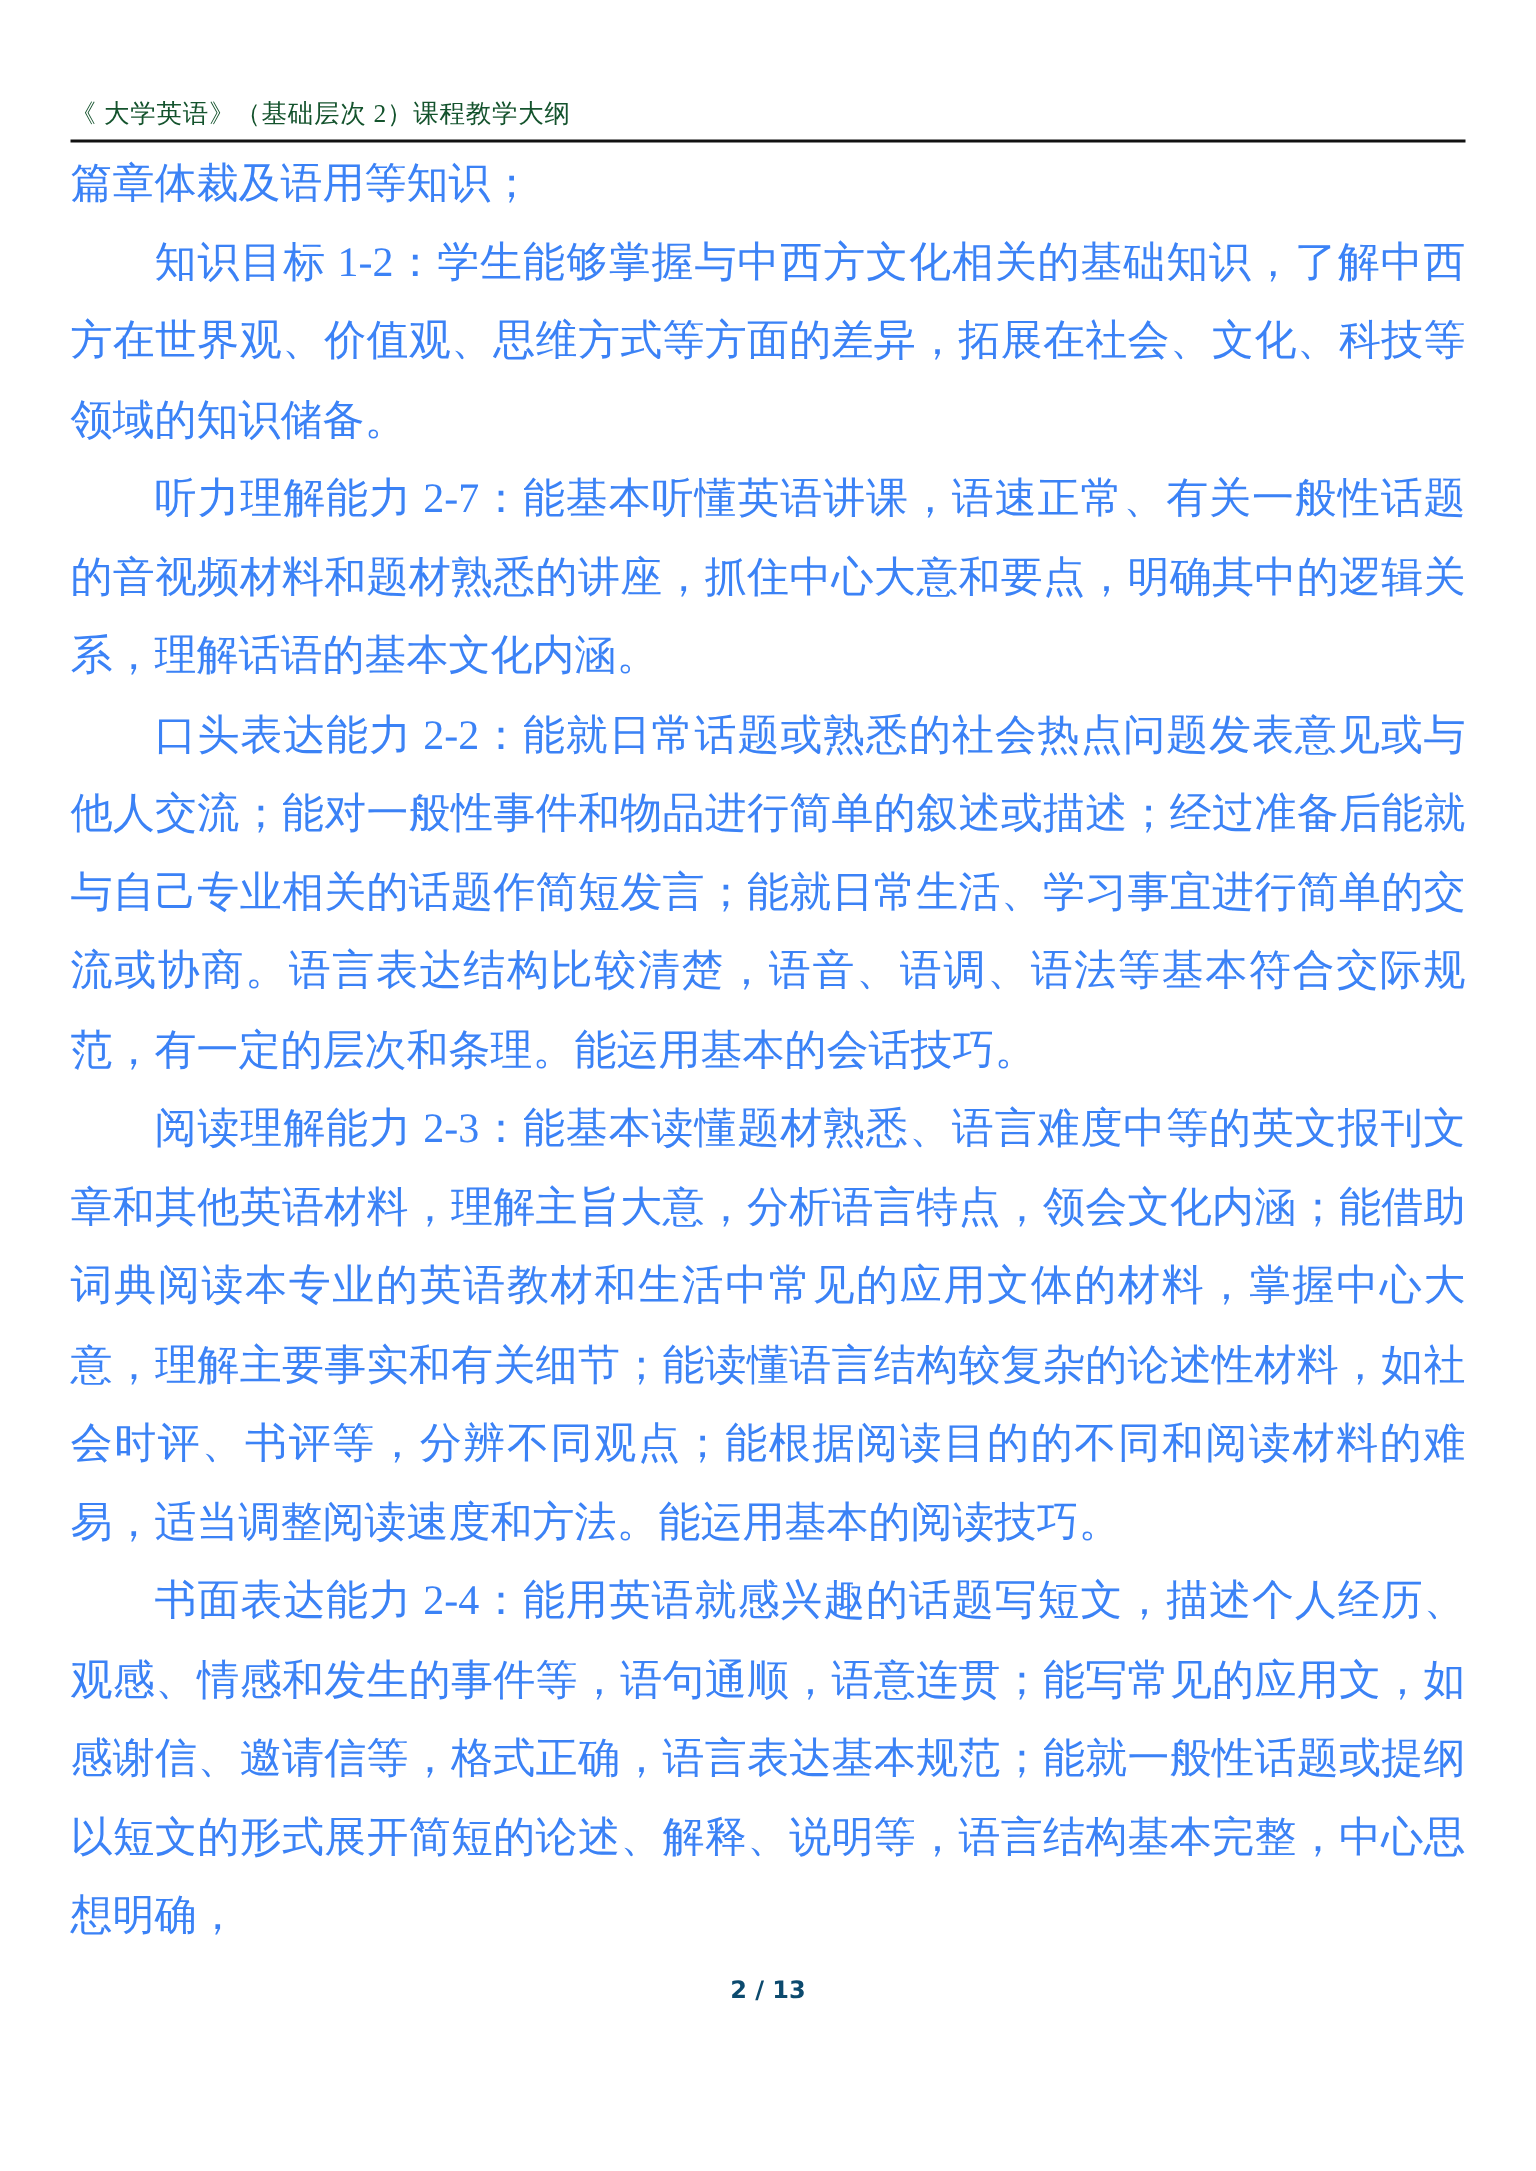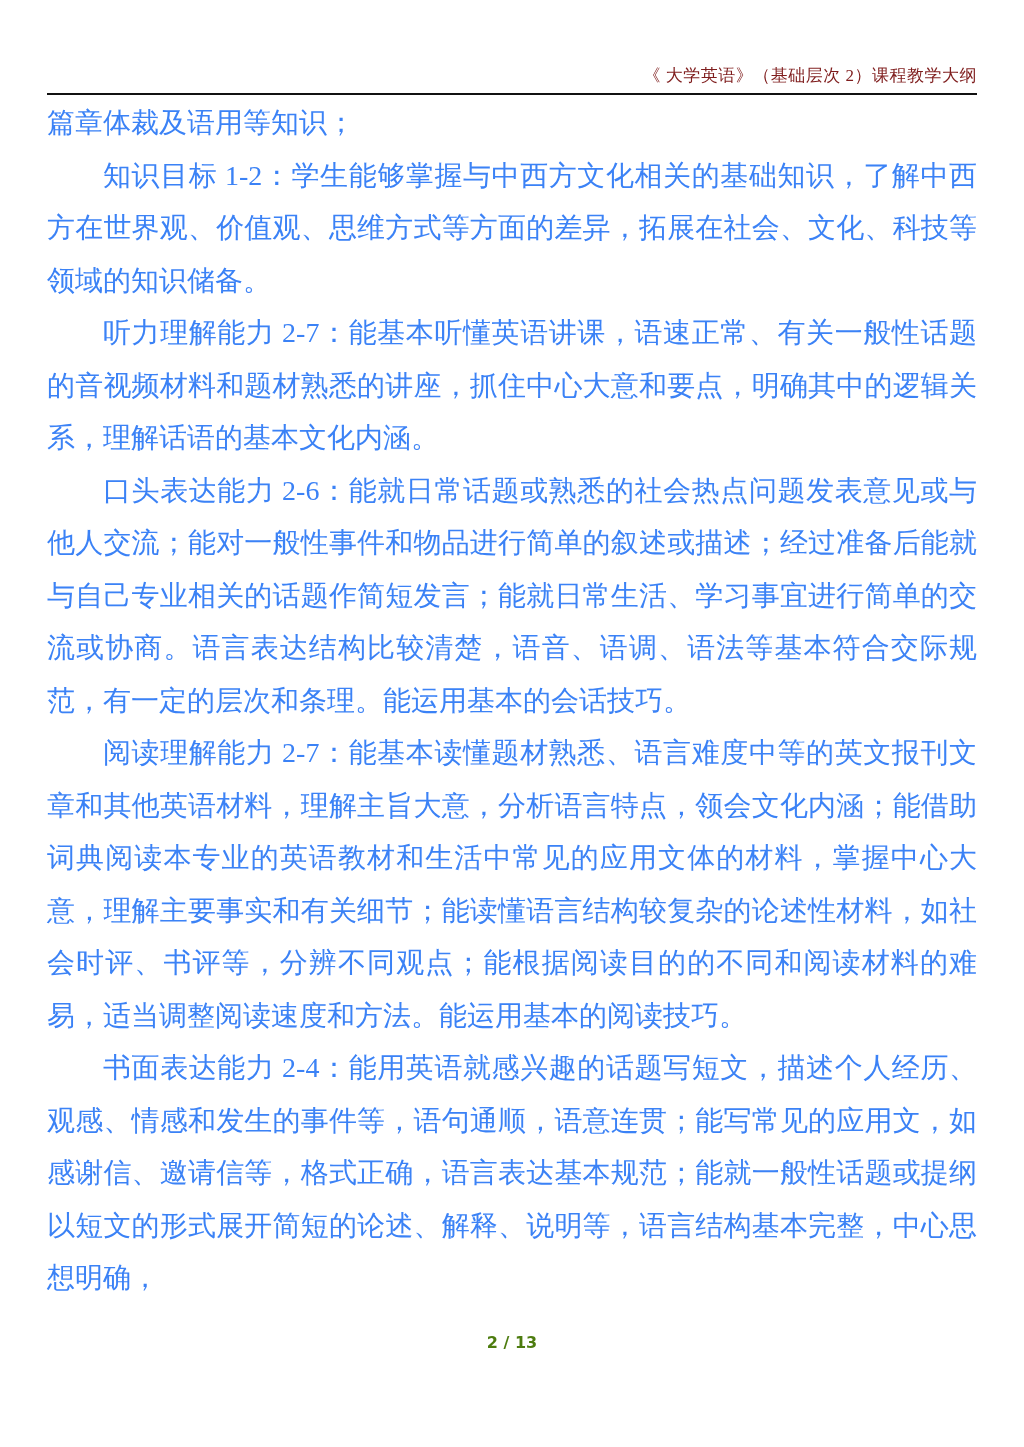--- a/index.html
+++ b/index.html
@@ -18,24 +18,24 @@
     box-sizing: border-box;
     width: 1024px;
     height: 1447px;
     padding: 0 47px;
     overflow: hidden;
   }
   .doc-header {
     padding-top: 66px;
     padding-bottom: 7px;
     border-bottom: 2px solid #111111;
-    text-align: right;
+    text-align: left;
     font-size: 17px;
     line-height: 20px;
-    color: #7f1d1d;
+    color: #14532d;
     letter-spacing: 0.5px;
   }
   .doc-body {
     margin-top: 2px;
     font-size: 28px;
     line-height: 52.5px;
     text-align: justify;
     text-justify: inter-ideograph;
     color: #3b82f6;
   }
@@ -43,49 +43,49 @@
     margin: 0;
     padding: 0;
   }
   .doc-body p.indent {
     text-indent: 2em;
   }
   .lead {
     font-weight: normal;
   }
   .doc-footer {
-    margin-top: 28px;
+    margin-top: 12px;
     text-align: center;
     font-family: "DejaVu Sans", "Liberation Sans", sans-serif;
     font-weight: bold;
     font-size: 16px;
-    color: #4d7c0f;
+    color: #0c4a6e;
   }
 </style>
 </head>
 <body>
 
 <div class="page">
 
   <div class="doc-header">
     <span>《 大学英语》（基础层次 2）课程教学大纲</span>
   </div>
 
   <div class="doc-body">
 
     <p><span>篇章体裁及语用等知识；</span></p>
 
     <p class="indent"><span class="lead">知识目标 1-2：</span><span>学生能够掌握与中西方文化相关的基础知识，了解中西方在世界观、价值观、思维方式等方面的差异，拓展在社会、文化、科技等领域的知识储备。</span></p>
 
 
     <p class="indent"><span class="lead">听力理解能力 2-7：</span><span>能基本听懂英语讲课，语速正常、有关一般性话题的音视频材料和题材熟悉的讲座，抓住中心大意和要点，明确其中的逻辑关系，理解话语的基本文化内涵。</span></p>
 
-    <p class="indent"><span class="lead">口头表达能力 2-6：</span><span>能就日常话题或熟悉的社会热点问题发表意见或与他人交流；能对一般性事件和物品进行简单的叙述或描述；经过准备后能就与自己专业相关的话题作简短发言；能就日常生活、学习事宜进行简单的交流或协商。语言表达结构比较清楚，语音、语调、语法等基本符合交际规范，有一定的层次和条理。能运用基本的会话技巧。</span></p>
+    <p class="indent"><span class="lead">口头表达能力 2-2：</span><span>能就日常话题或熟悉的社会热点问题发表意见或与他人交流；能对一般性事件和物品进行简单的叙述或描述；经过准备后能就与自己专业相关的话题作简短发言；能就日常生活、学习事宜进行简单的交流或协商。语言表达结构比较清楚，语音、语调、语法等基本符合交际规范，有一定的层次和条理。能运用基本的会话技巧。</span></p>
 
-    <p class="indent"><span class="lead">阅读理解能力 2-7：</span><span>能基本读懂题材熟悉、语言难度中等的英文报刊文章和其他英语材料，理解主旨大意，分析语言特点，领会文化内涵；能借助词典阅读本专业的英语教材和生活中常见的应用文体的材料，掌握中心大意，理解主要事实和有关细节；能读懂语言结构较复杂的论述性材料，如社会时评、书评等，分辨不同观点；能根据阅读目的的不同和阅读材料的难易，适当调整阅读速度和方法。能运用基本的阅读技巧。</span></p>
+    <p class="indent"><span class="lead">阅读理解能力 2-3：</span><span>能基本读懂题材熟悉、语言难度中等的英文报刊文章和其他英语材料，理解主旨大意，分析语言特点，领会文化内涵；能借助词典阅读本专业的英语教材和生活中常见的应用文体的材料，掌握中心大意，理解主要事实和有关细节；能读懂语言结构较复杂的论述性材料，如社会时评、书评等，分辨不同观点；能根据阅读目的的不同和阅读材料的难易，适当调整阅读速度和方法。能运用基本的阅读技巧。</span></p>
 
     <p class="indent"><span class="lead">书面表达能力 2-4：</span><span>能用英语就感兴趣的话题写短文，描述个人经历、观感、情感和发生的事件等，语句通顺，语意连贯；能写常见的应用文，如感谢信、邀请信等，格式正确，语言表达基本规范；能就一般性话题或提纲以短文的形式展开简短的论述、解释、说明等，语言结构基本完整，中心思想明确，</span></p>
 
   </div>
 
   <div class="doc-footer">
     <span>2 / 13</span>
   </div>
 
 </div>

